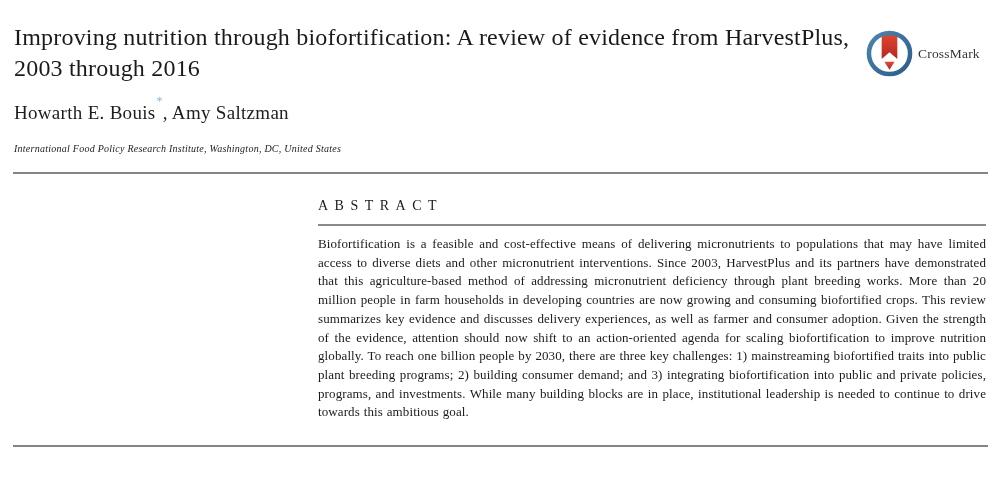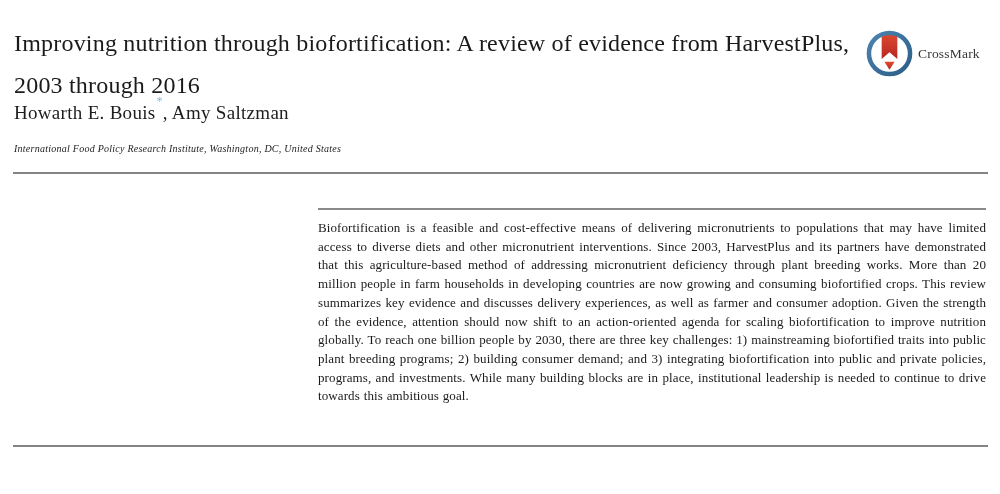--- a/index.html
+++ b/index.html
@@ -18,21 +18,21 @@
   }
 
   
   .title {
     position: absolute;
     left: 14px;
     top: 22px;
     width: 836px;
     margin: 0;
     font-size: 24px;
-    line-height: 42px;
+    line-height: 31px;
     font-weight: 400;
     letter-spacing: 0.2px;
     color: #1a1a1a;
   }
 
   
   .crossmark {
     position: absolute;
     left: 866px;
     top: 30px;
@@ -152,19 +152,20 @@
 
   <div class="authors">
     <span>Howarth E. Bouis</span><sup class="author-marker">*</sup><span>, </span><span>Amy Saltzman</span>
   </div>
 
   <div class="affiliation">International Food Policy Research Institute, Washington, DC, United States</div>
 
   <div class="rule rule-top"></div>
 
   <div class="abstract">
+    <h2 class="abstract-heading">ABSTRACT</h2>
     <div class="abstract-rule"></div>
     <p class="abstract-text">Biofortification is a feasible and cost-effective means of delivering micronutrients to populations that may have limited access to diverse diets and other micronutrient interventions. Since 2003, HarvestPlus and its partners have demonstrated that this agriculture-based method of addressing micronutrient deficiency through plant breeding works. More than 20 million people in farm households in developing countries are now growing and consuming biofortified crops. This review summarizes key evidence and discusses delivery experiences, as well as farmer and consumer adoption. Given the strength of the evidence, attention should now shift to an action-oriented agenda for scaling biofortification to improve nutrition globally. To reach one billion people by 2030, there are three key challenges: 1) mainstreaming biofortified traits into public plant breeding programs; 2) building consumer demand; and 3) integrating biofortification into public and private policies, programs, and investments. While many building blocks are in place, institutional leadership is needed to continue to drive towards this ambitious goal.</p>
   </div>
 
   <div class="rule rule-bottom"></div>
 
 </div>
 
 </body></html>

